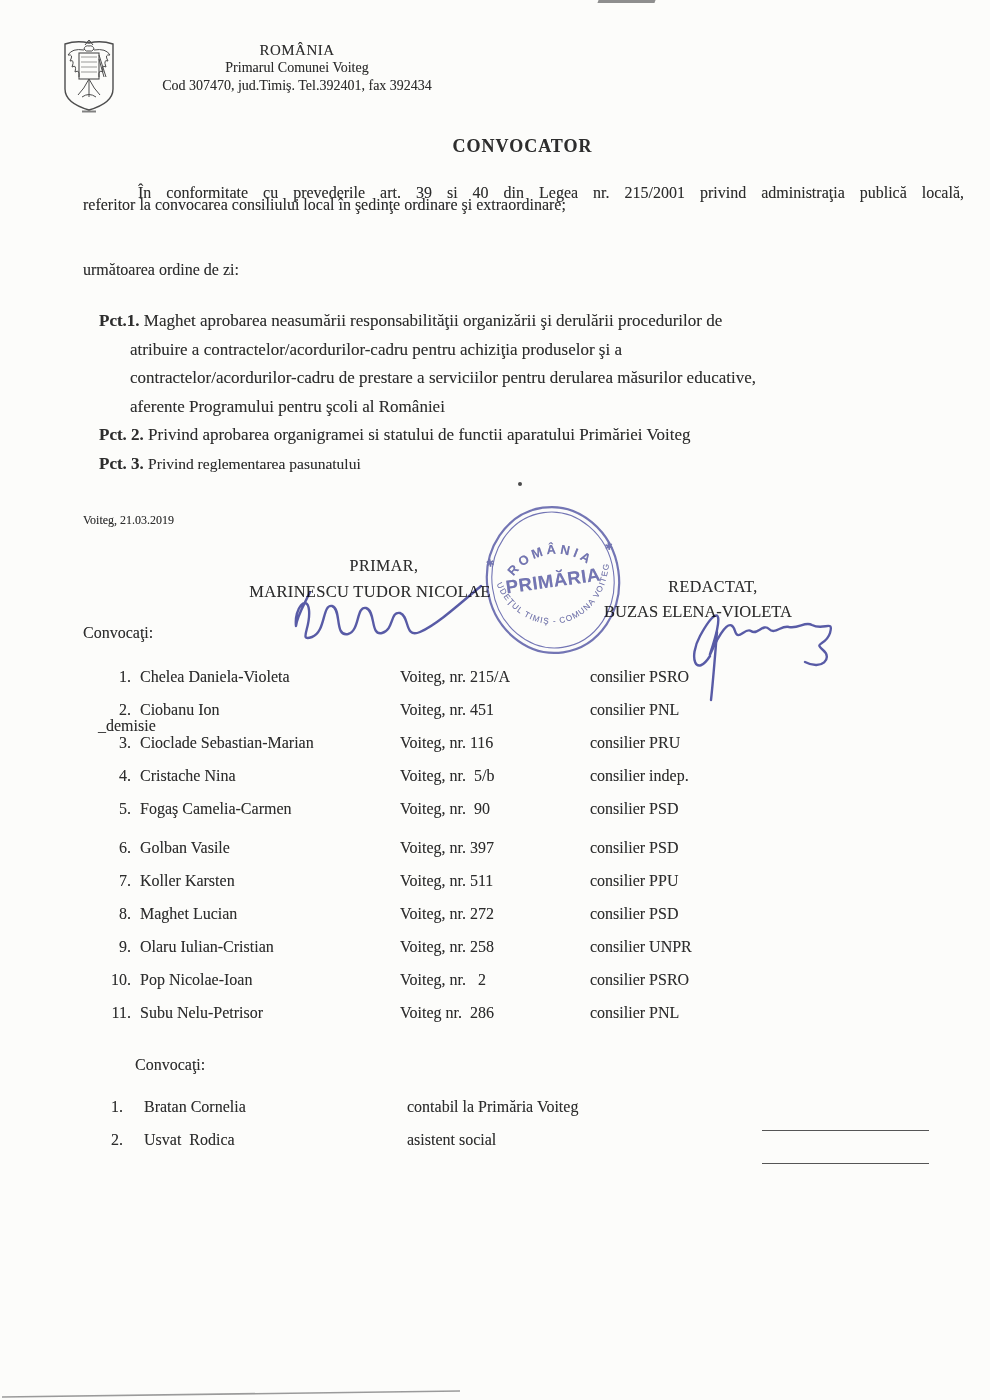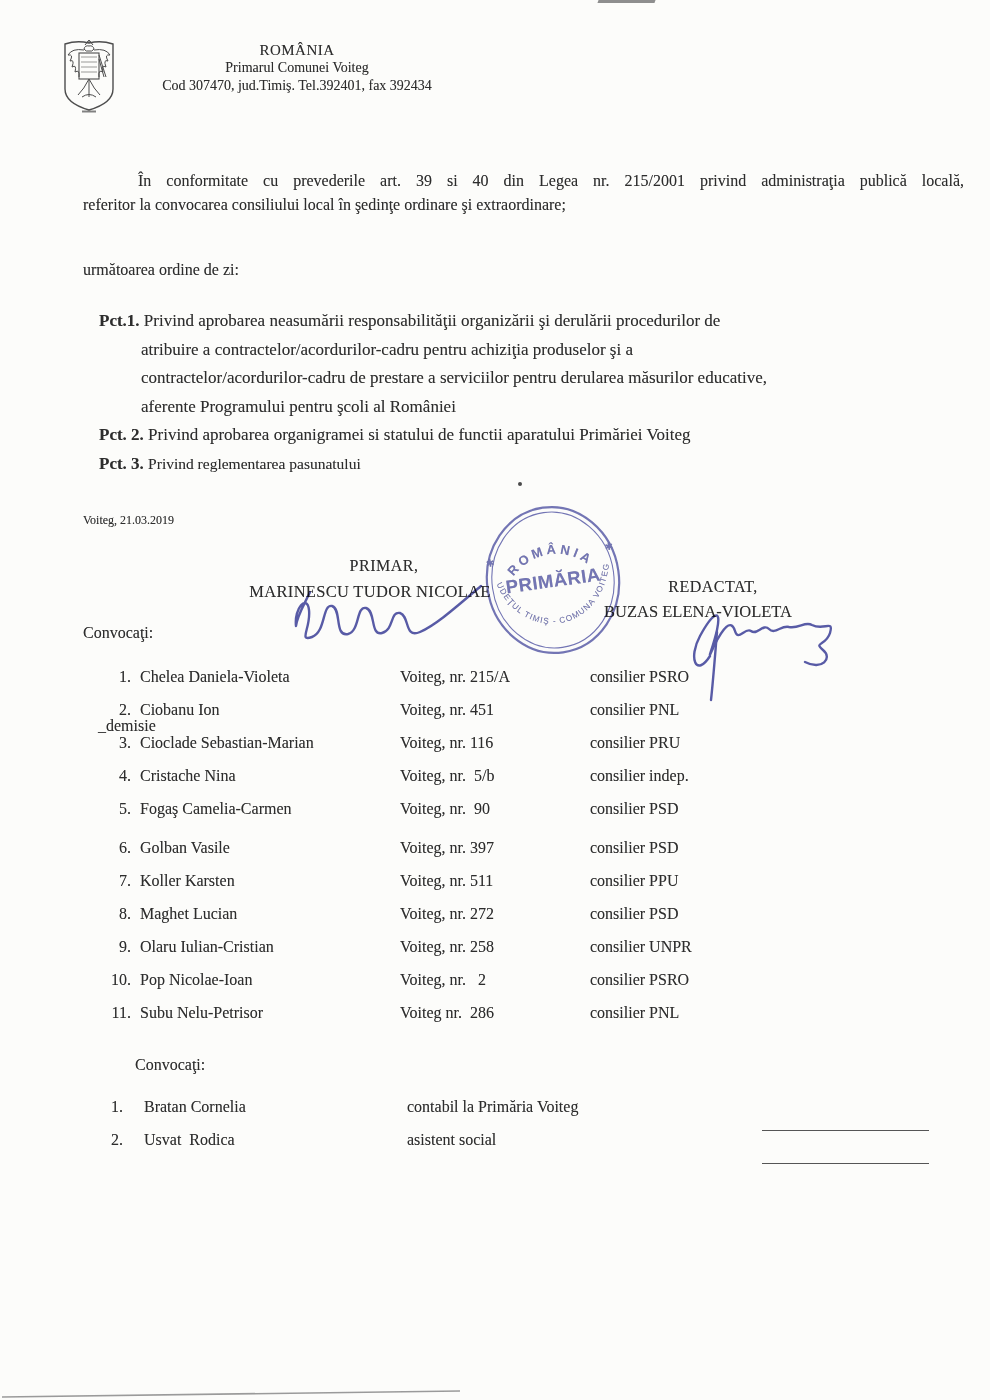--- a/index.html
+++ b/index.html
@@ -15,30 +15,30 @@
   
   .hdr-block{left:97px;top:42px;width:400px;text-align:center;line-height:16px;}
   .hdr-country{font-size:15px;letter-spacing:.5px;}
   .hdr-office{font-size:14px;margin-top:2px;}
   .hdr-contact{font-size:14px;margin-top:2px;}
   
   .doc-title{left:55px;top:136px;width:935px;text-align:center;font-size:18px;font-weight:bold;letter-spacing:1px;}
   
   .line{font-size:16px;white-space:nowrap;}
   .jline{font-size:16px;text-align:justify;text-align-last:justify;white-space:normal;}
-  .intro1{left:138px;top:172px;width:826px;}
+  .intro1{left:138px;top:184px;width:826px;}
   .intro2{left:83px;top:196px;}
   .conv1{left:138px;top:240px;width:826px;}
   .conv2{left:83px;top:245px;margin-top:16px;}
   .it{font-style:italic;}
   .bit{font-style:italic;font-weight:bold;}
   
   .agenda{left:99px;top:307px;width:872px;font-size:17px;line-height:28.5px;}
   .agenda .lbl{font-weight:bold;}
-  .agenda .cont{margin-left:42px;}
+  .agenda .cont{margin-left:31px;}
   .agenda .small{font-size:15.5px;}
   
   .dateline{left:83px;top:513px;font-size:12px;}
   .primar-title{left:284px;top:557px;width:200px;text-align:center;font-size:16px;letter-spacing:.5px;}
   .primar-name{left:230px;top:582px;width:280px;text-align:center;font-size:16.5px;letter-spacing:.3px;white-space:nowrap;}
   .redactat-title{left:613px;top:578px;width:200px;text-align:center;font-size:16px;letter-spacing:.5px;}
   .redactat-name{left:548px;top:602px;width:300px;text-align:center;font-size:16.5px;white-space:nowrap;}
   .convocati-hdr{left:83px;top:624px;font-size:16px;}
   .dot-artifact{left:518px;top:482px;width:4px;height:4px;background:#4a4a4a;border-radius:50%;}
   
@@ -93,29 +93,30 @@
     <path d="M22 60 Q29 55 36 60" stroke-width="1"></path>
     <path d="M22 74.5 h14" stroke-width="2" opacity=".7"></path>
   </svg>
 
   <div class="abs hdr-block">
     <div class="hdr-country">ROMÂNIA</div>
     <div class="hdr-office">Primarul Comunei Voiteg</div>
     <div class="hdr-contact">Cod 307470, jud.Timiş. Tel.392401, fax 392434</div>
   </div>
 
+  <div class="abs doc-title">CONVOCATOR</div>
 
   <div class="abs jline intro1">În conformitate cu prevederile art. 39 si 40 din Legea nr. 215/2001 privind administraţia publică locală,</div>
   <div class="abs line intro2">referitor la convocarea consiliului local în şedinţe ordinare şi extraordinare;</div>
 
   <div class="abs line conv2">următoarea ordine de zi:</div>
 
   <div class="abs agenda">
     <div>
-      <div><span class="lbl">Pct.1.</span> <span>Privind aprobarea neasumării responsabilităţii organizării şi derulării procedurilor de</span></div>
+      <div><span class="lbl">Pct.1.</span> <span>Maghet aprobarea neasumării responsabilităţii organizării şi derulării procedurilor de</span></div>
       <div class="cont">atribuire a contractelor/acordurilor-cadru pentru achiziţia produselor şi a</div>
       <div class="cont">contractelor/acordurilor-cadru de prestare a serviciilor pentru derularea măsurilor educative,</div>
       <div class="cont">aferente Programului pentru şcoli al României</div>
     </div>
     <div><span class="lbl">Pct. 2.</span> <span>Privind aprobarea organigramei si statului de functii aparatului Primăriei Voiteg</span></div>
     <div><span class="lbl">Pct. 3.</span> <span class="small">Privind reglementarea pasunatului</span></div>
   </div>
 
   <div class="abs dateline">Voiteg, 21.03.2019</div>
   <div class="abs primar-title">PRIMAR,</div>

